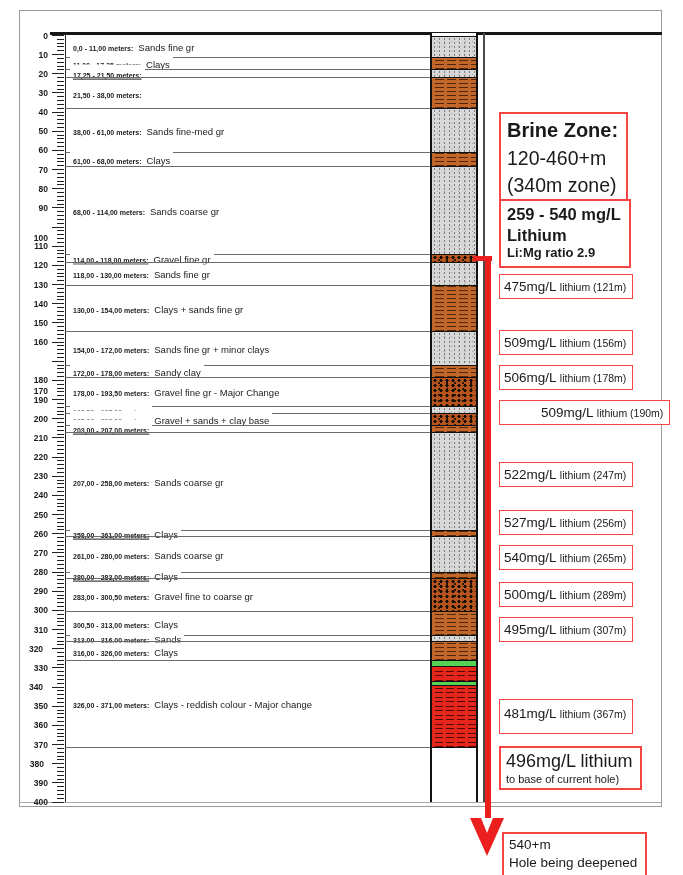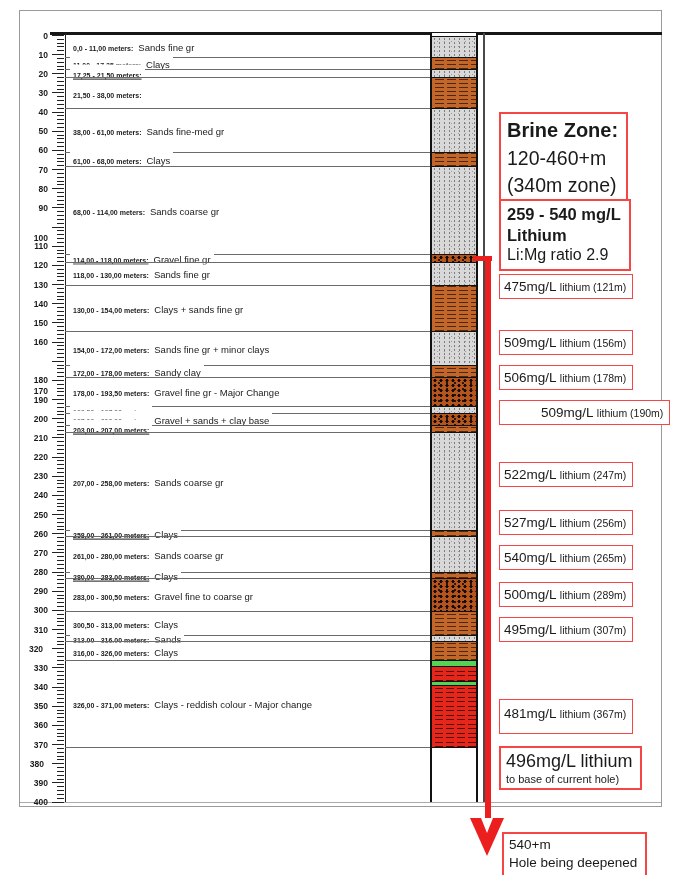--- a/index.html
+++ b/index.html
@@ -43,21 +43,21 @@
   .arrow-part{background:#ec1f1f;}
   #arrow-head{left:470px;top:818px;width:0;height:0;border-left:17px solid transparent;border-right:17px solid transparent;border-top:38px solid #ec1f1f;}
   #arrow-head-inner{left:481px;top:818px;width:0;height:0;border-left:6px solid transparent;border-right:6px solid transparent;border-top:15px solid #fff;}
   
   .ann{border:2px solid #f74545;background:#fff;display:inline-block;white-space:nowrap;}
   .ann-sm{border-width:1.5px;padding:2px 6px 3px 4px;}
   #brine-box{left:499px;top:112px;padding:3px 8px 5px 6px;font-size:19.5px;line-height:1.38;}
   #brine-box .b1{font-weight:bold;font-size:20px;}
   #summary-box{left:499px;top:199px;padding:3px 8px 4px 6px;line-height:1.25;}
   #summary-box .s1,#summary-box .s2{font-weight:bold;font-size:16.5px;}
-  #summary-box .s3{font-size:16px;}
+  #summary-box .s3{font-size:13px;font-weight:bold;}
   .reading-value{font-size:13.5px;}
   .reading-note{font-size:10.5px;}
   #deep-box{left:499px;top:746px;padding:2px 8px 3px 5px;line-height:1.3;}
   #deep-box .d1,#deep-box .d2{font-size:18px;}
   #deep-box .d3{font-size:11px;line-height:1.1;}
   #bottom-box{left:502px;top:832px;padding:2px 8px 4px 5px;font-size:13.5px;line-height:1.3;}
   .blk{display:block;}
 </style>
 </head>
 <body>
@@ -298,21 +298,21 @@
       <div class="abs tick-label" style="left: 24px; top: 490.46px;">240</div>
       <div class="abs tick-label" style="left: 24px; top: 509.625px;">250</div>
       <div class="abs tick-label" style="left: 24px; top: 528.79px;">260</div>
       <div class="abs tick-label" style="left: 24px; top: 547.955px;">270</div>
       <div class="abs tick-label" style="left: 24px; top: 567.12px;">280</div>
       <div class="abs tick-label" style="left: 24px; top: 586.285px;">290</div>
       <div class="abs tick-label" style="left: 24px; top: 605.45px;">300</div>
       <div class="abs tick-label" style="left: 24px; top: 624.615px;">310</div>
       <div class="abs tick-label" style="left: 24px; top: 643.78px; text-align: center;">320</div>
       <div class="abs tick-label" style="left: 24px; top: 662.945px;">330</div>
-      <div class="abs tick-label" style="left: 24px; top: 682.11px;">340</div>
+      <div class="abs tick-label" style="left: 24px; top: 682.11px; text-align: center;">340</div>
       <div class="abs tick-label" style="left: 24px; top: 701.275px;">350</div>
       <div class="abs tick-label" style="left: 24px; top: 720.44px;">360</div>
       <div class="abs tick-label" style="left: 24px; top: 739.605px;">370</div>
       <div class="abs tick-label" style="left: 20px; top: 758.77px;">380</div>
       <div class="abs tick-label" style="left: 24px; top: 777.935px;">390</div>
       <div class="abs tick-label" style="left: 24px; top: 797.1px;">400</div>
     </div>
   <div class="abs" id="desc-panel" style="left:0;top:0;">
       <div class="abs iv-row" style="left: 70px; top: 46.0408px; transform: translateY(-50%);"><span class="iv-label">0,0 - 11,00 meters:</span><span class="iv-desc">Sands fine gr</span></div>
       <div class="abs bndry" style="top: 56.5815px;"></div>

